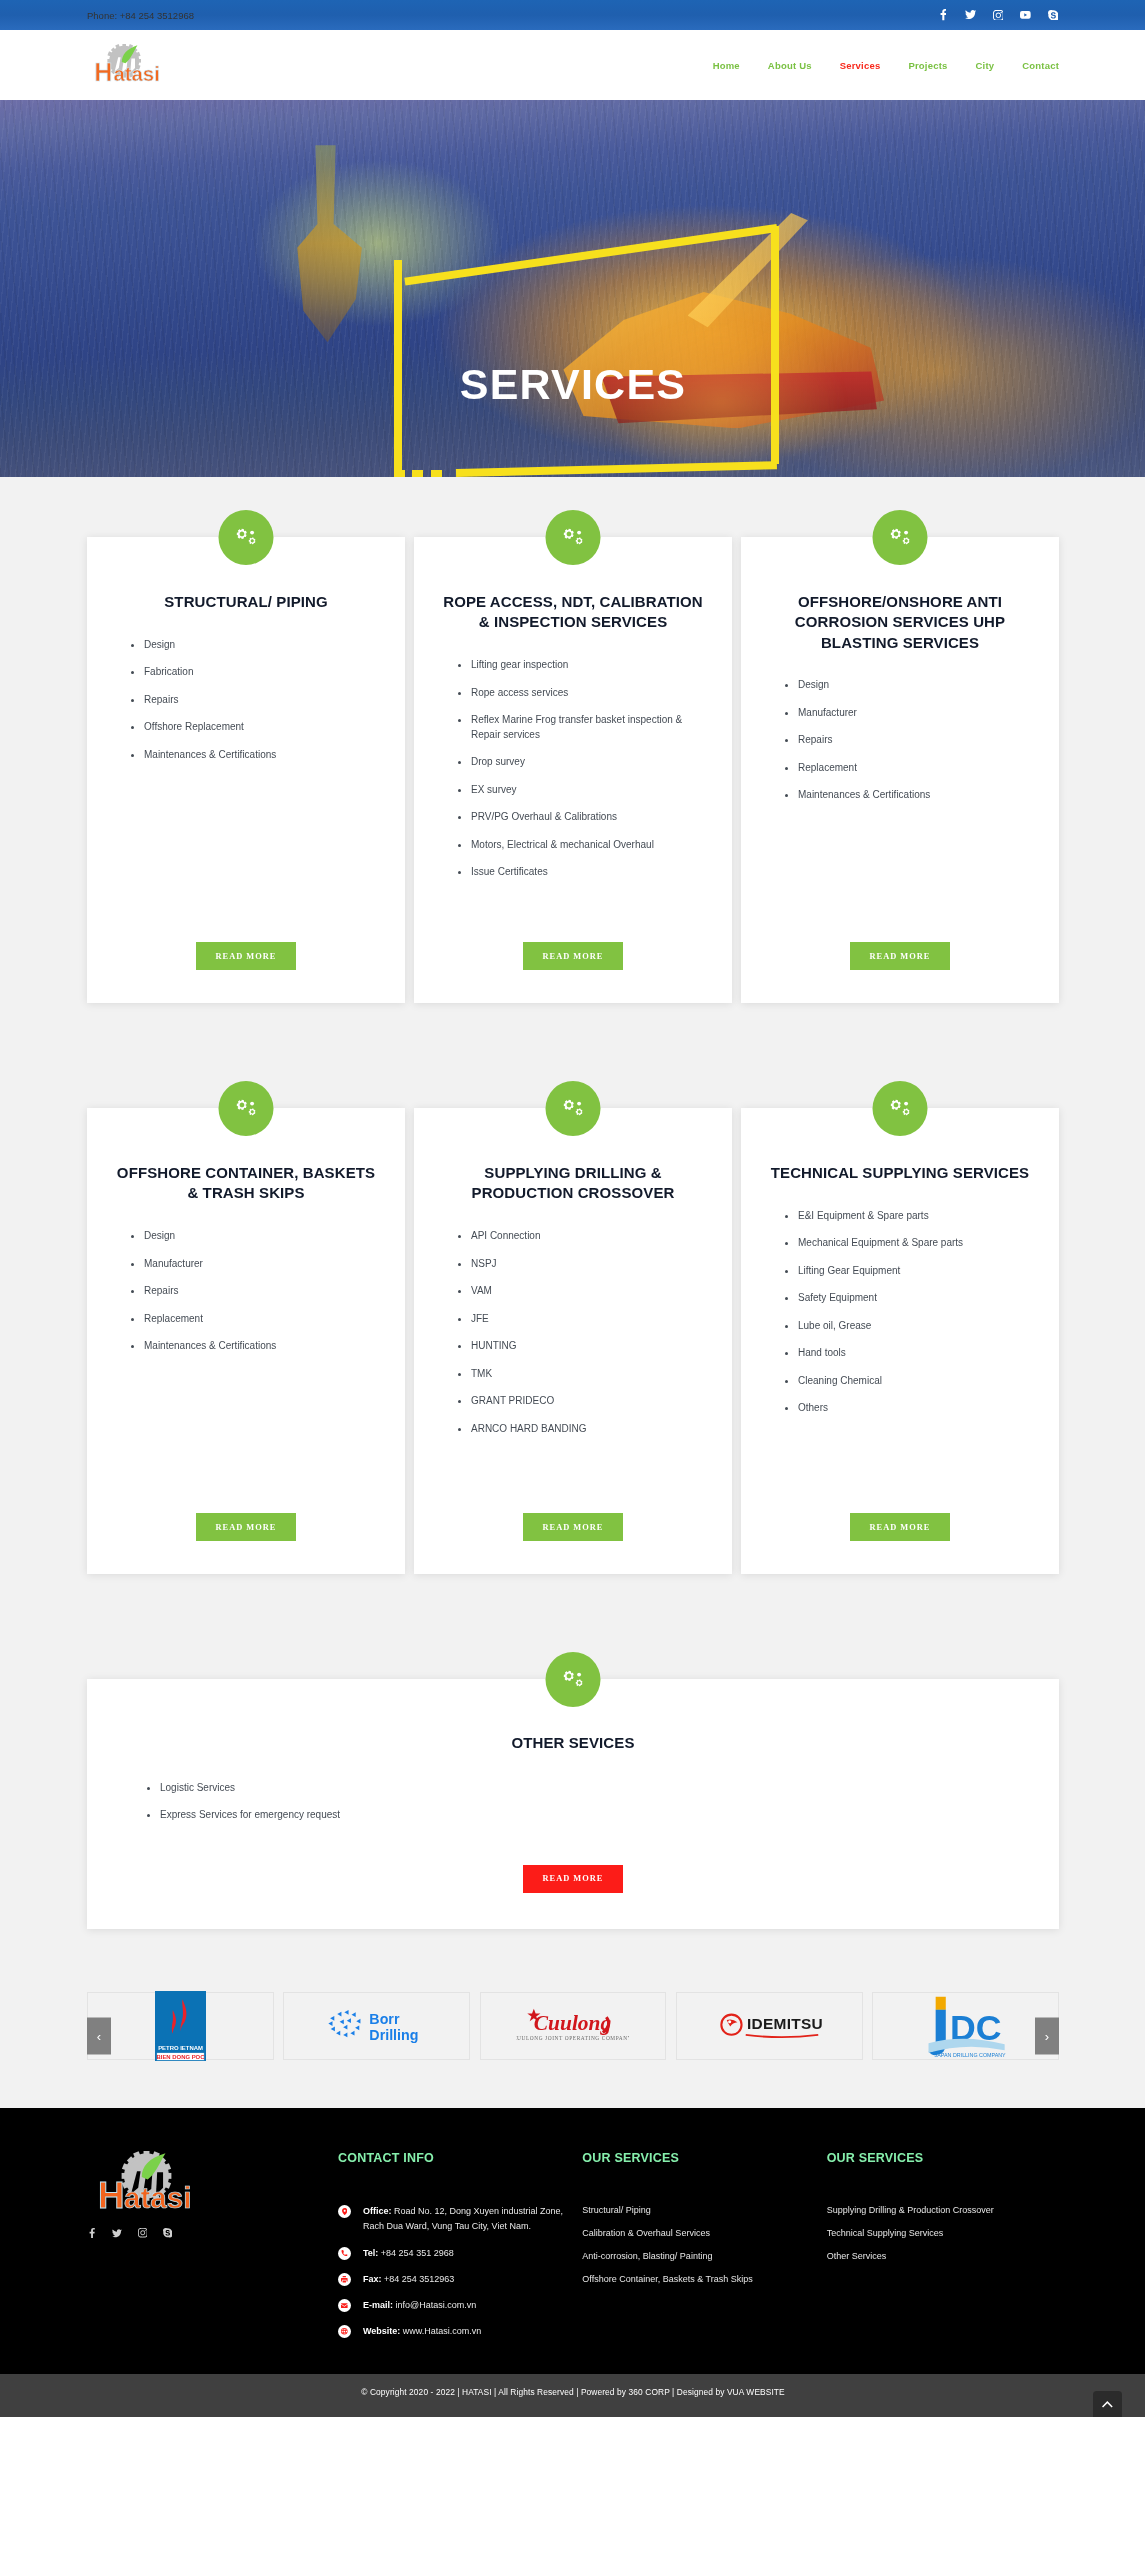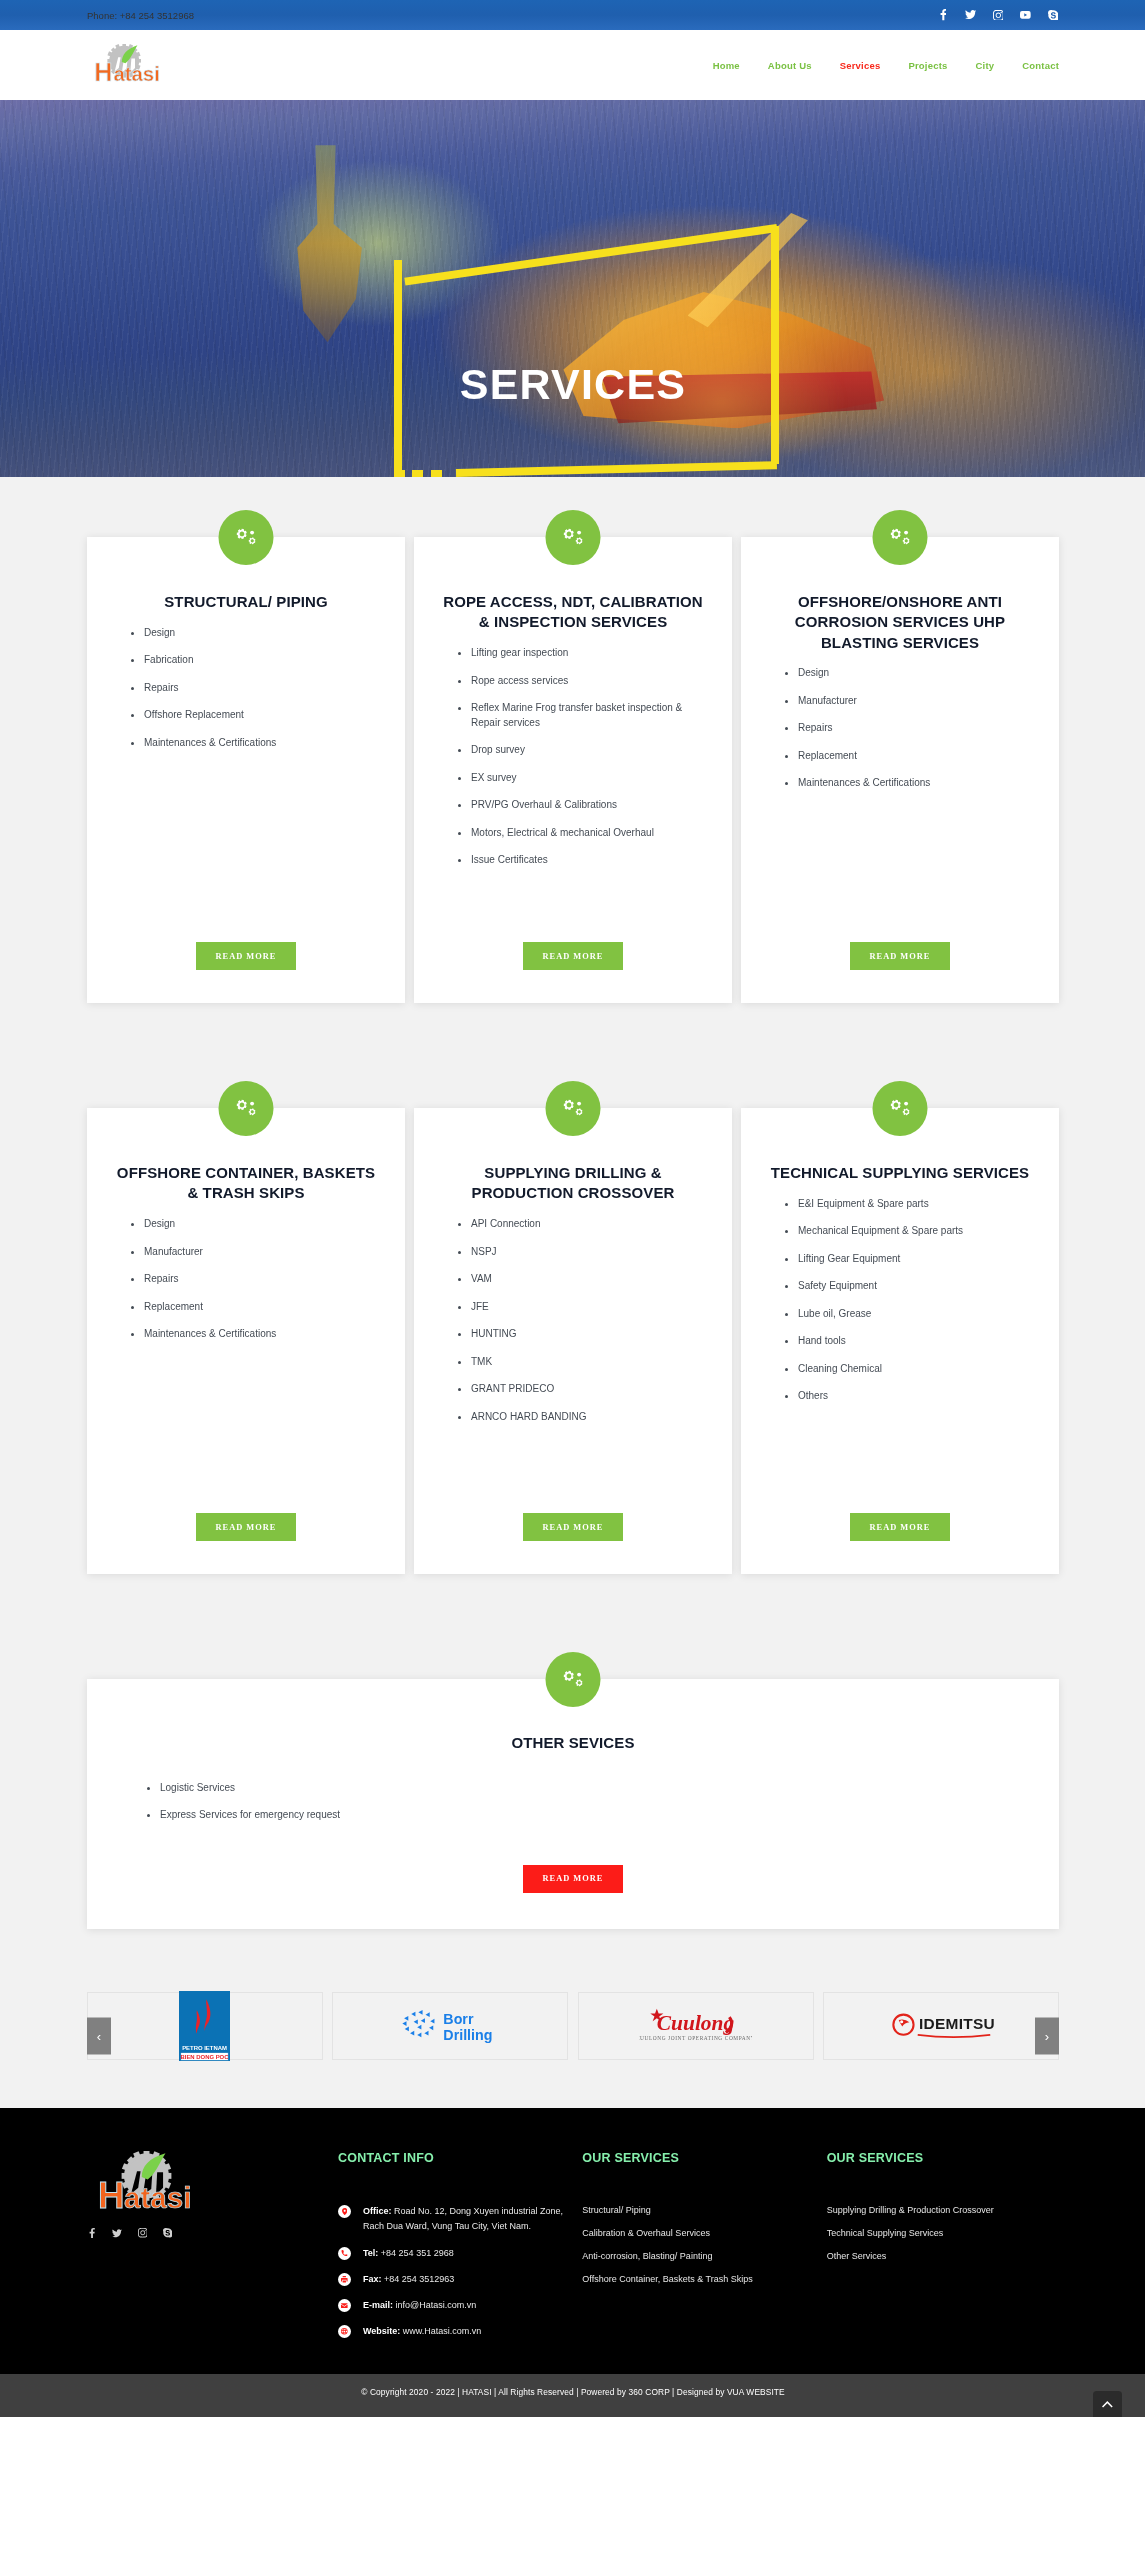--- a/index.html
+++ b/index.html
@@ -193,21 +193,21 @@
     font-weight: 700;
     color: #121a2b;
     text-align: center;
     line-height: 1.35;
     letter-spacing: 0.1px;
     margin-bottom: 9.5px;
   }
   .card-list {
     list-style: none;
     padding: 0 0 0 19px;
-    margin-top: 4px;
+    margin-top: 16px;
   }
   .card-list li {
     position: relative;
     font-size: 10px;
     line-height: 1.45;
     color: #444b54;
     margin-bottom: 13px;
     padding-left: 13px;
   }
   .card-list li::before {
@@ -681,20 +681,29 @@
     <div class="client-cell">
       <svg width="107" height="35" viewBox="0 0 180 58">
         <circle cx="26" cy="26" r="17" fill="none" stroke="#e2231a" stroke-width="3.5"></circle>
         <path d="M18 18 q10 -3 18 4 q-8 1 -12 7 q-4 -6 -6 -11z" fill="#e2231a"></path>
         <circle cx="23" cy="21" r="2.6" fill="#fff"></circle>
         <text x="52" y="34" font-family="Liberation Sans, sans-serif" font-size="26" font-weight="700" fill="#1b1b1b" letter-spacing=".5">IDEMITSU</text>
         <path d="M50 43 q60 8 122 0" stroke="#e2231a" stroke-width="3" fill="none"></path>
       </svg>
     </div>
 
+    <div class="client-cell">
+      <svg width="90" height="69" viewBox="0 0 150 116">
+        <rect x="24" y="8" width="17" height="22" fill="#f2a900"></rect>
+        <path d="M24 30 h17 v58 q0 16 -16 18 q-8 1 -13 -6 q9 2 12 -6 z" fill="#1b7fd4"></path>
+        <text x="48" y="80" font-family="Liberation Sans, sans-serif" font-size="60" font-weight="700" fill="#1b7fd4">DC</text>
+        <path d="M12 86 q60 -16 128 2 v10 q-64 -14 -128 4z" fill="#aed7ee"></path>
+        <text x="82" y="110" text-anchor="middle" font-family="Liberation Sans, sans-serif" font-size="9" fill="#1b7fd4">JAPAN DRILLING COMPANY</text>
+      </svg>
+    </div>
   </div>
 </div>
 
 <div class="footer">
 
   <div class="f-col-logo">
     <svg width="119" height="64" viewBox="0 0 200 108">
       <circle cx="100" cy="42" r="38" fill="#c2c2c2"></circle>
       <g fill="#c2c2c2">
         <rect x="95" y="0" width="10" height="10"></rect>

